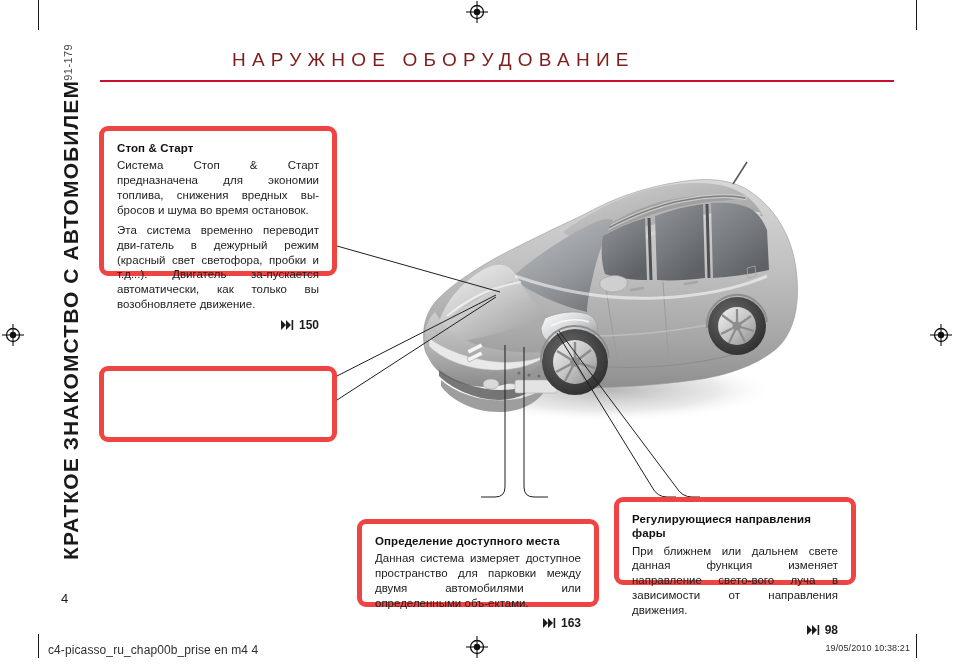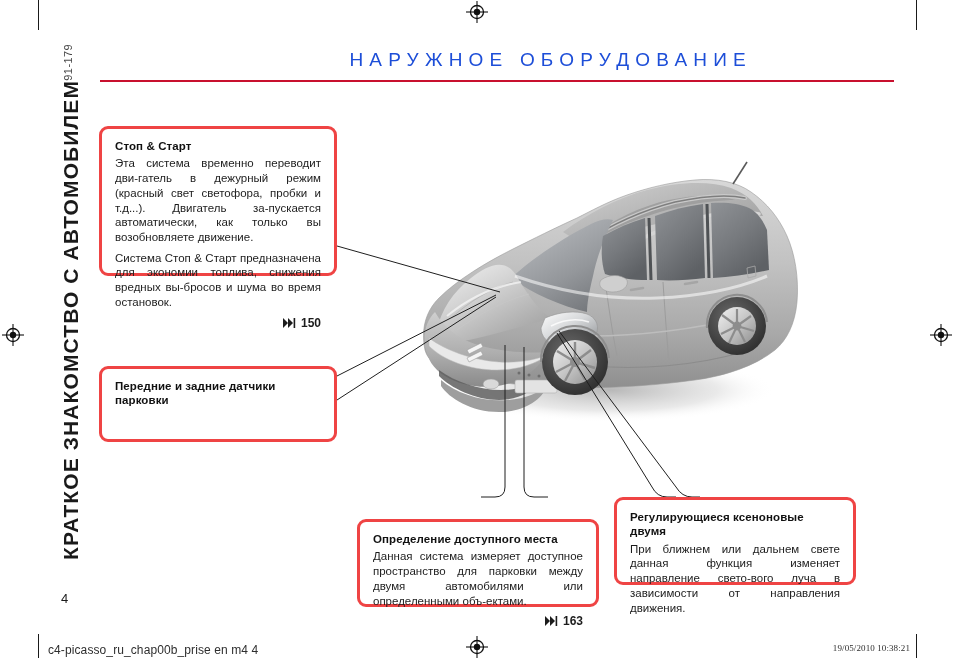--- a/index.html
+++ b/index.html
@@ -30,32 +30,32 @@
     writing-mode:vertical-rl;transform:rotate(180deg);
     font-size:11px;color:#4a4a4a;letter-spacing:.4px;white-space:nowrap;
   }
   .page-number{
     position:absolute;left:61px;top:591px;font-size:13px;color:#1a1a1a;
   }
 
   
   .header-title{
     position:absolute;left:232px;top:49px;width:520px;
-    text-align:right;font-size:19px;font-weight:400;color:#1d4ed8;
+    text-align:left;font-size:19px;font-weight:400;color:#7f1d1d;
     letter-spacing:6.2px;white-space:nowrap;
   }
   .header-rule{
     position:absolute;left:100px;top:80px;width:794px;height:2px;
     background:#c8102e;
   }
 
   
   .callout{
     position:absolute;box-sizing:border-box;
-    border:3px solid #ef4444;border-radius:9px;background:#ffffff;
+    border:5px solid #ef4444;border-radius:9px;background:#ffffff;
     padding:10px 13px 7px 13px;
   }
   .callout h3{
     margin:0 0 3px 0;font-size:11.5px;font-weight:bold;color:#111;
     letter-spacing:.1px;line-height:1.25;
   }
   .callout p{
     margin:0 0 6px 0;font-size:11.5px;color:#1c1c1c;line-height:1.28;
     text-align:justify;text-justify:inter-word;
   }
@@ -76,21 +76,21 @@
   .leaders{position:absolute;left:0;top:0;width:954px;height:665px;pointer-events:none;}
 
   
   .car{position:absolute;left:395px;top:140px;width:420px;height:300px;}
   .car svg{display:block;}
 
   
   .footer-rule-l{position:absolute;left:38px;top:634px;width:1px;height:24px;background:#1a1a1a;}
   .footer-rule-r{position:absolute;left:916px;top:634px;width:1px;height:24px;background:#1a1a1a;}
   .footer-left{position:absolute;left:48px;top:643px;font-size:12px;color:#2e2e2e;letter-spacing:.1px;white-space:nowrap;}
-  .footer-right{position:absolute;right:44px;top:643px;font-size:9px;color:#2e2e2e;letter-spacing:.1px;white-space:nowrap;text-align:right;font-family:Liberation Serif, serif;}
+  .footer-right{position:absolute;right:44px;top:643px;font-size:9px;color:#2e2e2e;letter-spacing:.1px;white-space:nowrap;text-align:right;}
 </style>
 </head>
 <body>
 
 <div class="page">
 
   <div class="cropmark" style="left:38px;top:0;width:1px;height:30px;"></div>
   <div class="cropmark" style="left:916px;top:0;width:1px;height:30px;"></div>
 
   <div class="reg" style="left:466px;top:1px;">
@@ -338,56 +338,65 @@
       <path d="M 505 345 L 505 487 Q 505 497 495 497 L 481 497"></path>
       <path d="M 524 347 L 524 487 Q 524 497 534 497 L 548 497"></path>
 
       <path d="M 557 333 L 652 487 Q 657 497 667 497 L 676 497"></path>
       <path d="M 559 331 L 676 487 Q 682 497 692 497 L 700 497"></path>
     </g>
   </svg>
 
   <div class="callout" id="box-stopstart">
     <h3>Стоп &amp; Старт</h3>
+    <p>Система Стоп &amp; Старт предназначена для экономии топлива, снижения вредных вы-бросов и шума во время остановок.</p>
     <p>Эта система временно переводит дви-гатель в дежурный режим (красный свет светофора, пробки и т.д...). Двигатель за-пускается автоматически, как только вы возобновляете движение.</p>
-    <p>Система Стоп &amp; Старт предназначена для экономии топлива, снижения вредных вы-бросов и шума во время остановок.</p>
     <div class="xref">
       <span class="arrow">
         <svg width="13" height="10" viewBox="0 0 13 10">
             <path d="M0 0 L5 5 L0 10 Z" fill="#1c1c1c"></path>
             <path d="M5 0 L10 5 L5 10 Z" fill="#1c1c1c"></path>
             <rect x="10.6" y="0" width="1.6" height="10" fill="#1c1c1c"></rect>
           </svg>
       </span>
       <span>150</span>
     </div>
   </div>
 
   <div class="callout" id="box-parksensors">
-    <h3>Передние и задние датчики парковки</h3>
   </div>
 
   <div class="callout" id="box-spacedetect">
     <h3>Определение доступного места</h3>
     <p>Данная система измеряет доступное пространство для парковки между двумя автомобилями или определенными объ-ектами.</p>
     <div class="xref">
       <span class="arrow">
         <svg width="13" height="10" viewBox="0 0 13 10">
             <path d="M0 0 L5 5 L0 10 Z" fill="#1c1c1c"></path>
             <path d="M5 0 L10 5 L5 10 Z" fill="#1c1c1c"></path>
             <rect x="10.6" y="0" width="1.6" height="10" fill="#1c1c1c"></rect>
           </svg>
       </span>
       <span>163</span>
     </div>
   </div>
 
   <div class="callout" id="box-xenon">
-    <h3>Регулирующиеся ксеноновые двумя</h3>
+    <h3>Регулирующиеся направления фары</h3>
     <p>При ближнем или дальнем свете данная функция изменяет направление свето-вого луча в зависимости от направления движения.</p>
+    <div class="xref">
+      <span class="arrow">
+        <svg width="13" height="10" viewBox="0 0 13 10">
+            <path d="M0 0 L5 5 L0 10 Z" fill="#1c1c1c"></path>
+            <path d="M5 0 L10 5 L5 10 Z" fill="#1c1c1c"></path>
+            <rect x="10.6" y="0" width="1.6" height="10" fill="#1c1c1c"></rect>
+          </svg>
+      </span>
+      <span>98</span>
+    </div>
   </div>
 
   <div class="footer-rule-l"></div>
   <div class="footer-rule-r"></div>
   <div class="footer-left">c4-picasso_ru_chap00b_prise en m4   4</div>
   <div class="footer-right">19/05/2010   10:38:21</div>
 
 </div>
 
 </body></html>

